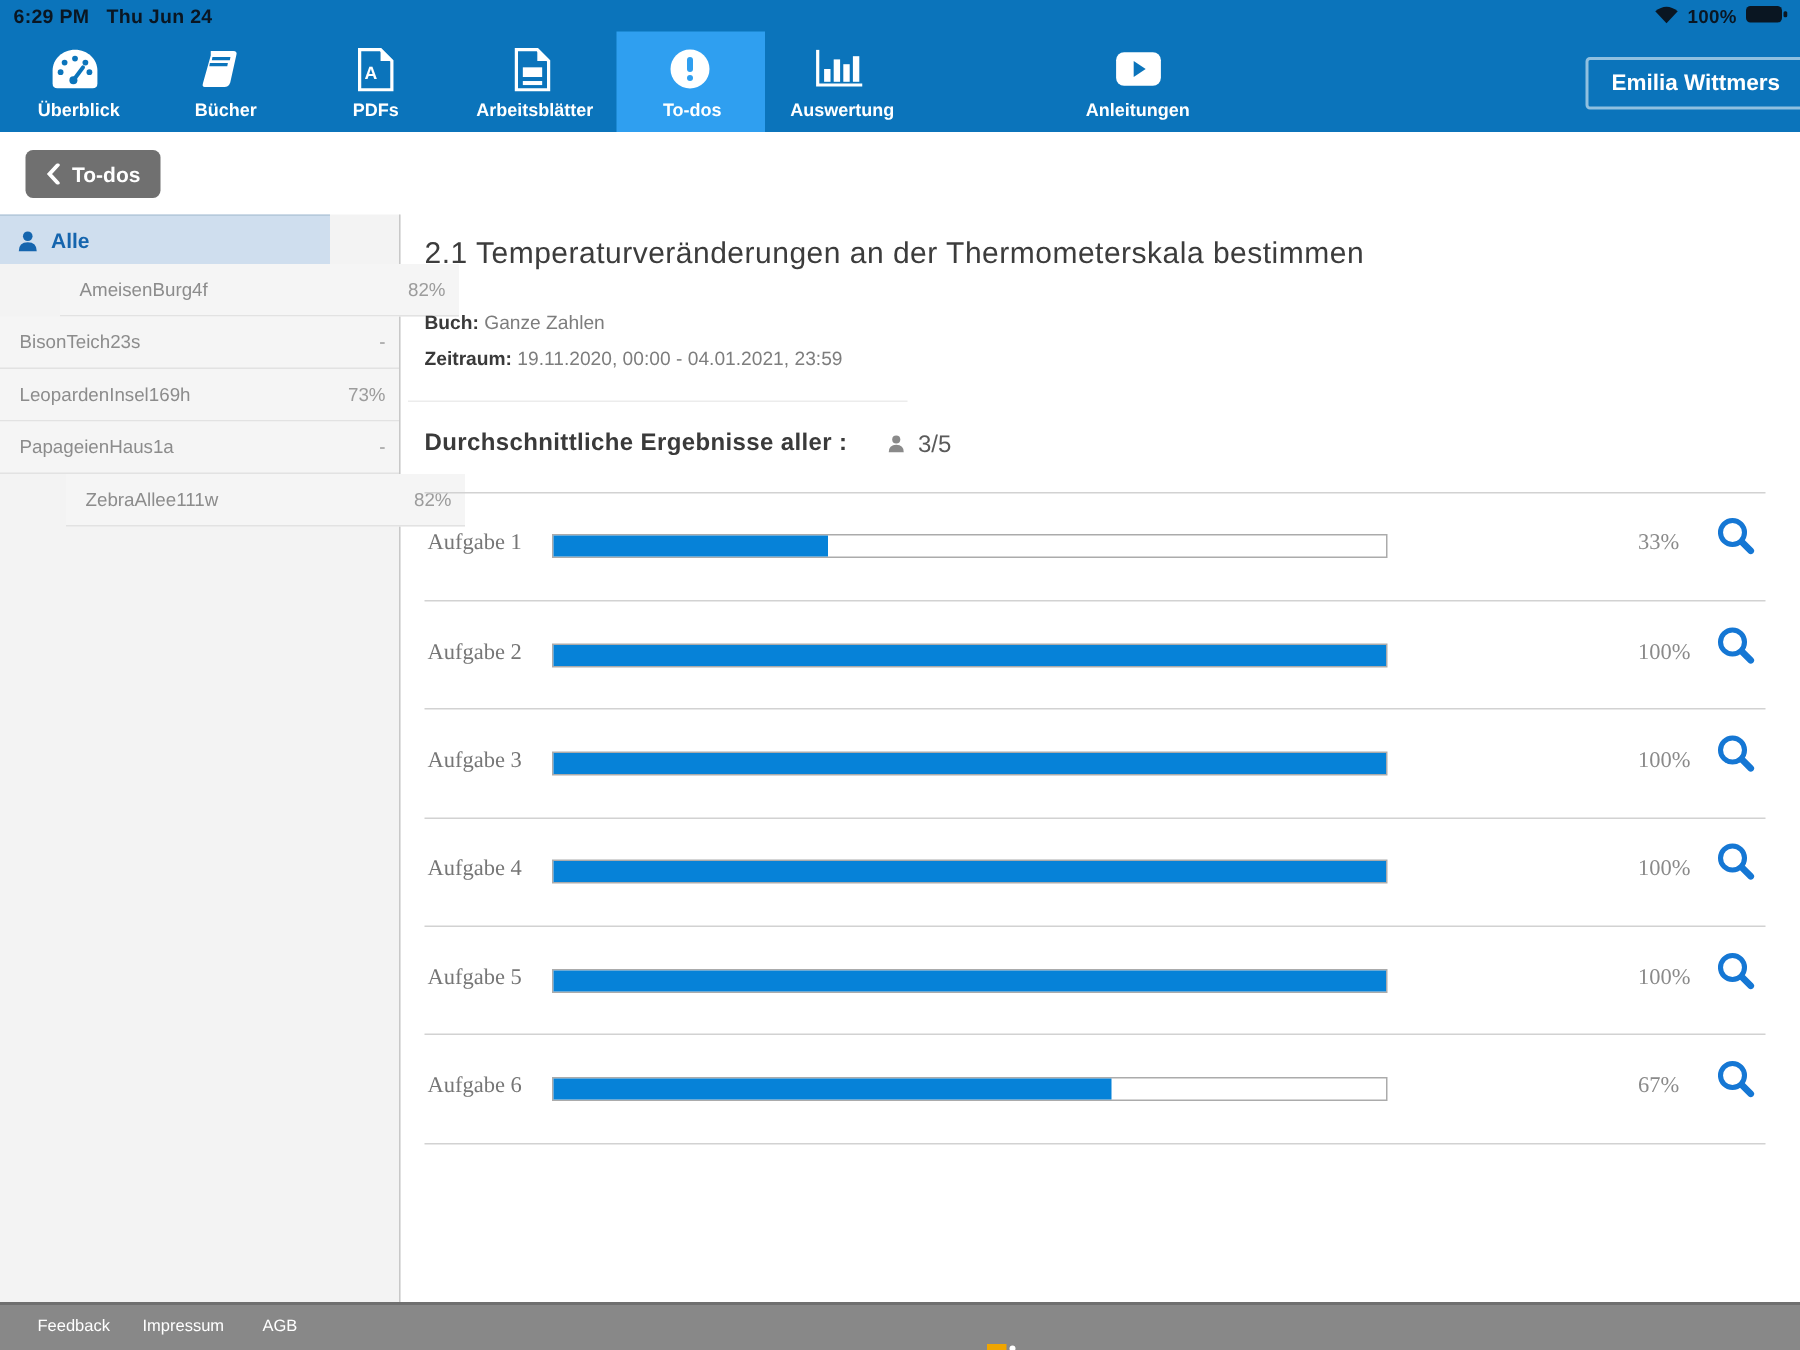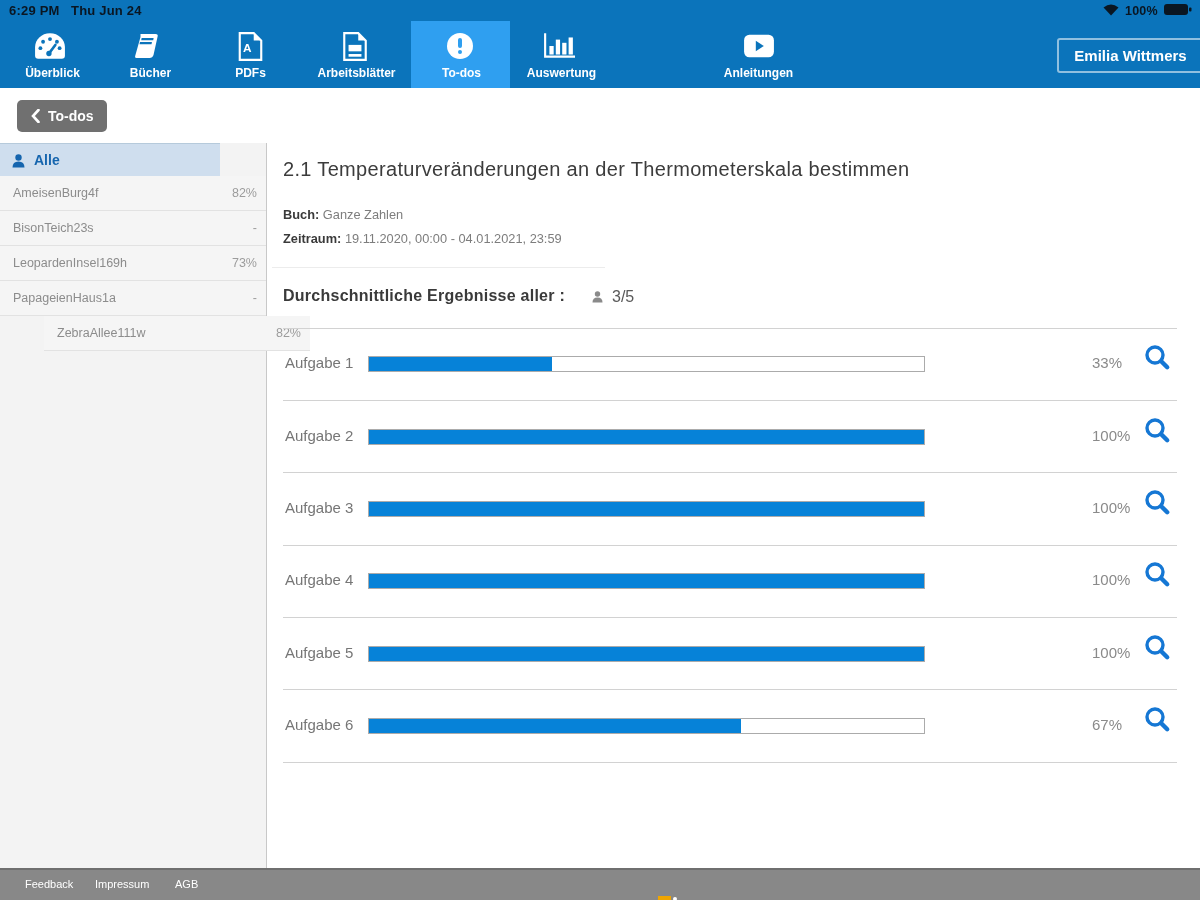--- a/index.html
+++ b/index.html
@@ -21,21 +21,21 @@
   .srow .nm { position:absolute; left:13px; }
   .srow .pc { position:absolute; right:9px; color:#9c9c9c; }
   
   #main { position:absolute; left:268px; top:0px; width:932px; height:871px; }
   #title { position:absolute; left:15px; top:158px; font-size:20px; letter-spacing:0.33px; color:#3c3c3c; }
   .meta { position:absolute; left:15px; font-size:12.8px; color:#3a3a3a; font-weight:bold; }
   .meta span { font-weight:normal; color:#7d7d7d; }
   .divider { position:absolute; background:#d2d2d2; height:1px; }
   #avg { position:absolute; left:15px; top:287px; font-size:16px; letter-spacing:0.25px; font-weight:bold; color:#3a3a3a; }
   #avgval { position:absolute; left:324px; top:288px; font-size:16px; color:#5a5a5a; }
-  .arow { position:absolute; left:0; width:932px; height:72px; }
+  .arow { position:absolute; left:0; width:932px; height:72px;font-family:Liberation Serif, serif; }
   .arow .alb { position:absolute; left:17px; font-size:15px; color:#767676; }
   .arow .bar { position:absolute; left:100px; width:557px; height:16px; border:1px solid #ababab; background:#fff; }
   .arow .fill { position:absolute; left:0; top:0; height:14px; background:#0682d8; }
   .arow .pct { position:absolute; left:824px; font-size:15px; color:#8a8a8a; }
   .arow .mag { position:absolute; left:875px; }
   
   #footer { position:absolute; left:0; top:868px; width:1200px; height:32px; background:#888888; border-top:2px solid #6f6f6f; color:#fff; box-sizing:border-box; }
   #footer .flink { position:absolute; top:8px; font-size:11px; color:#fff; }
 </style>
 </head>
@@ -141,21 +141,21 @@
 
 <div id="backbtn"><svg width="9" height="14" viewBox="0 0 9 14" style="position:absolute;left:14px;top:9px;">
       <path d="M7.5 1 L2 7 L7.5 13" stroke="#fff" stroke-width="2.6" fill="none" stroke-linecap="round"></path>
     </svg><span style="margin-left:31px;">To-dos</span></div>
 
 <div id="sidebar">
   <div id="allerow"><svg style="position:absolute;left:12px;top:10px;" width="13" height="14" viewBox="0 0 13 14">
         <circle cx="6.5" cy="3.5" r="3.2" fill="#1565ae"></circle>
         <path fill="#1565ae" d="M0.5 13.5 Q0.5 7.5 6.5 7.5 Q12.5 7.5 12.5 13.5 Z"></path>
       </svg><span style="margin-left:34px;">Alle</span></div>
-  <div class="srow" style="top:33px;">
+  <div class="srow" style="top:33px;margin-left:40px;">
       <span class="nm">AmeisenBurg4f</span>
       <span class="pc">82%</span>
     </div>
   <div class="srow" style="top:68px;">
       <span class="nm">BisonTeich23s</span>
       <span class="pc">-</span>
     </div>
   <div class="srow" style="top:103px;">
       <span class="nm">LeopardenInsel169h</span>
       <span class="pc">73%</span>

